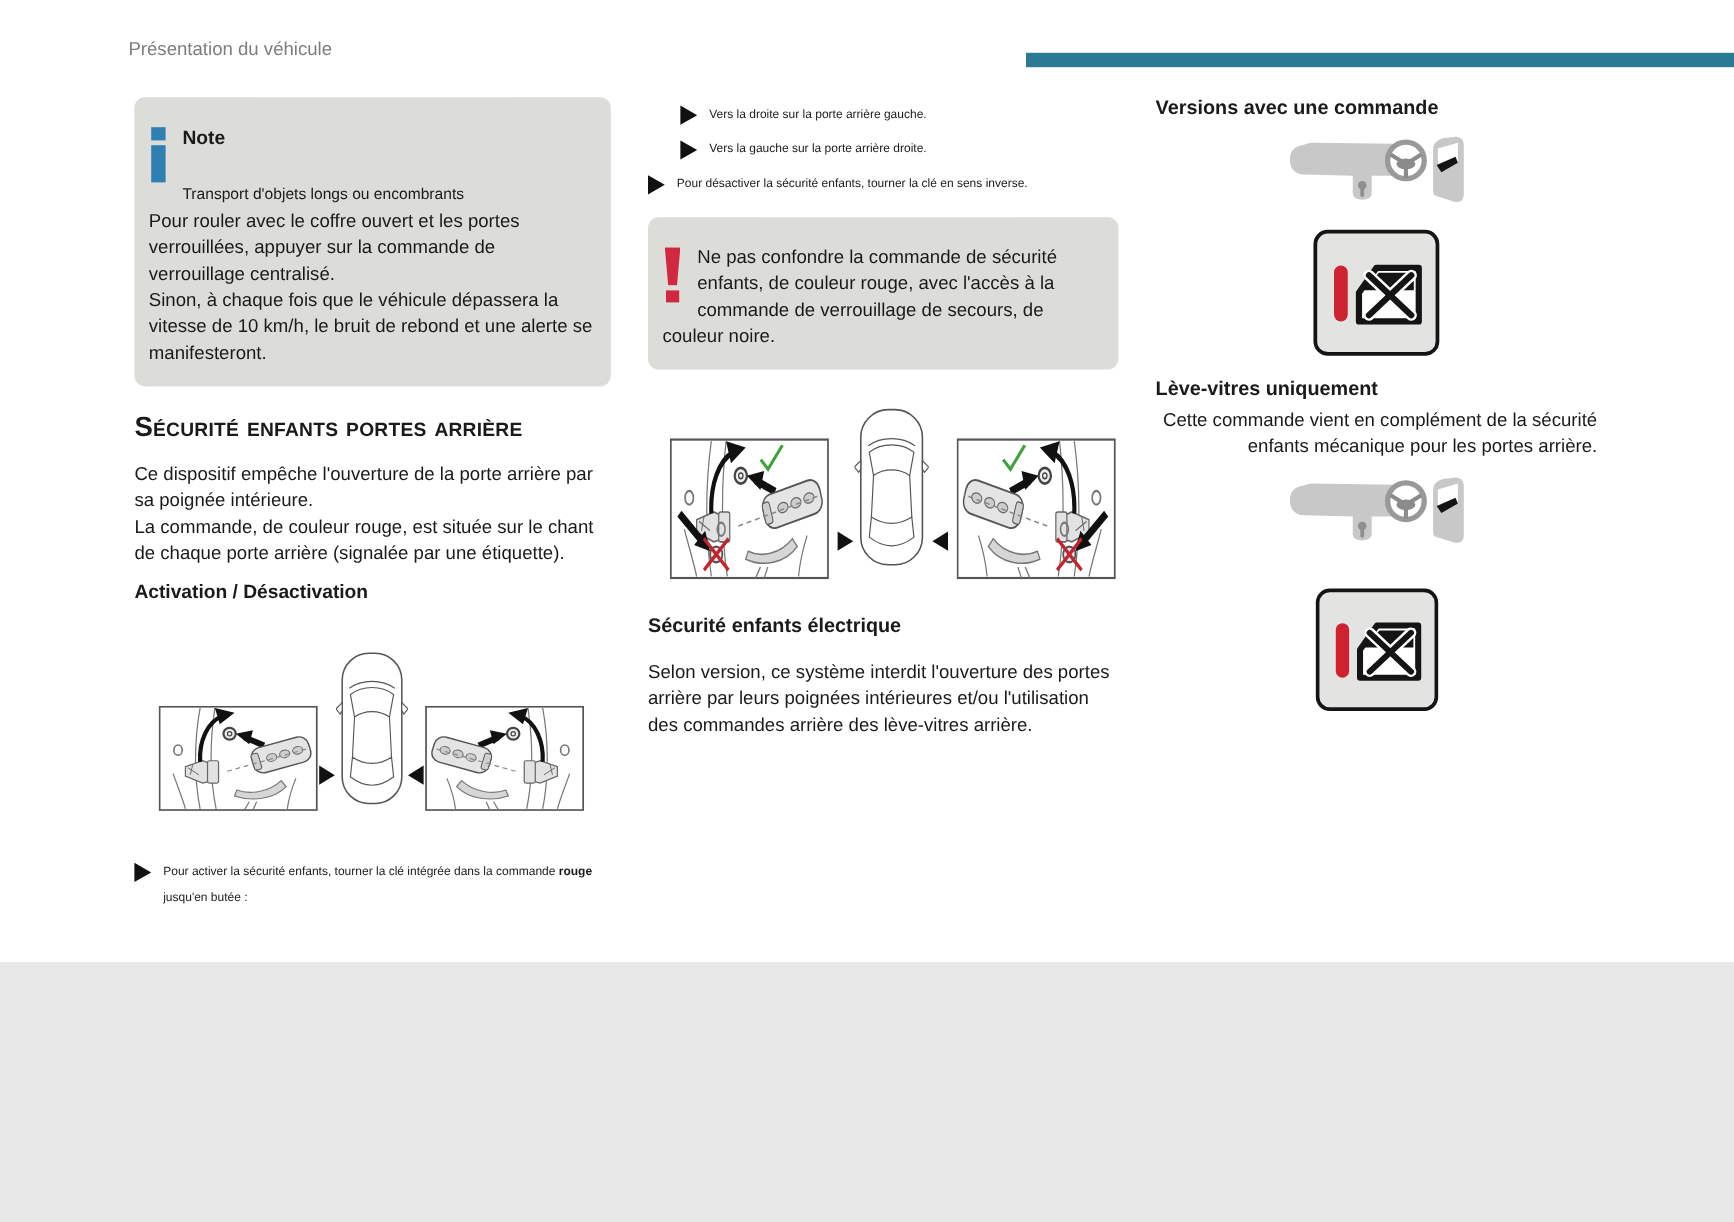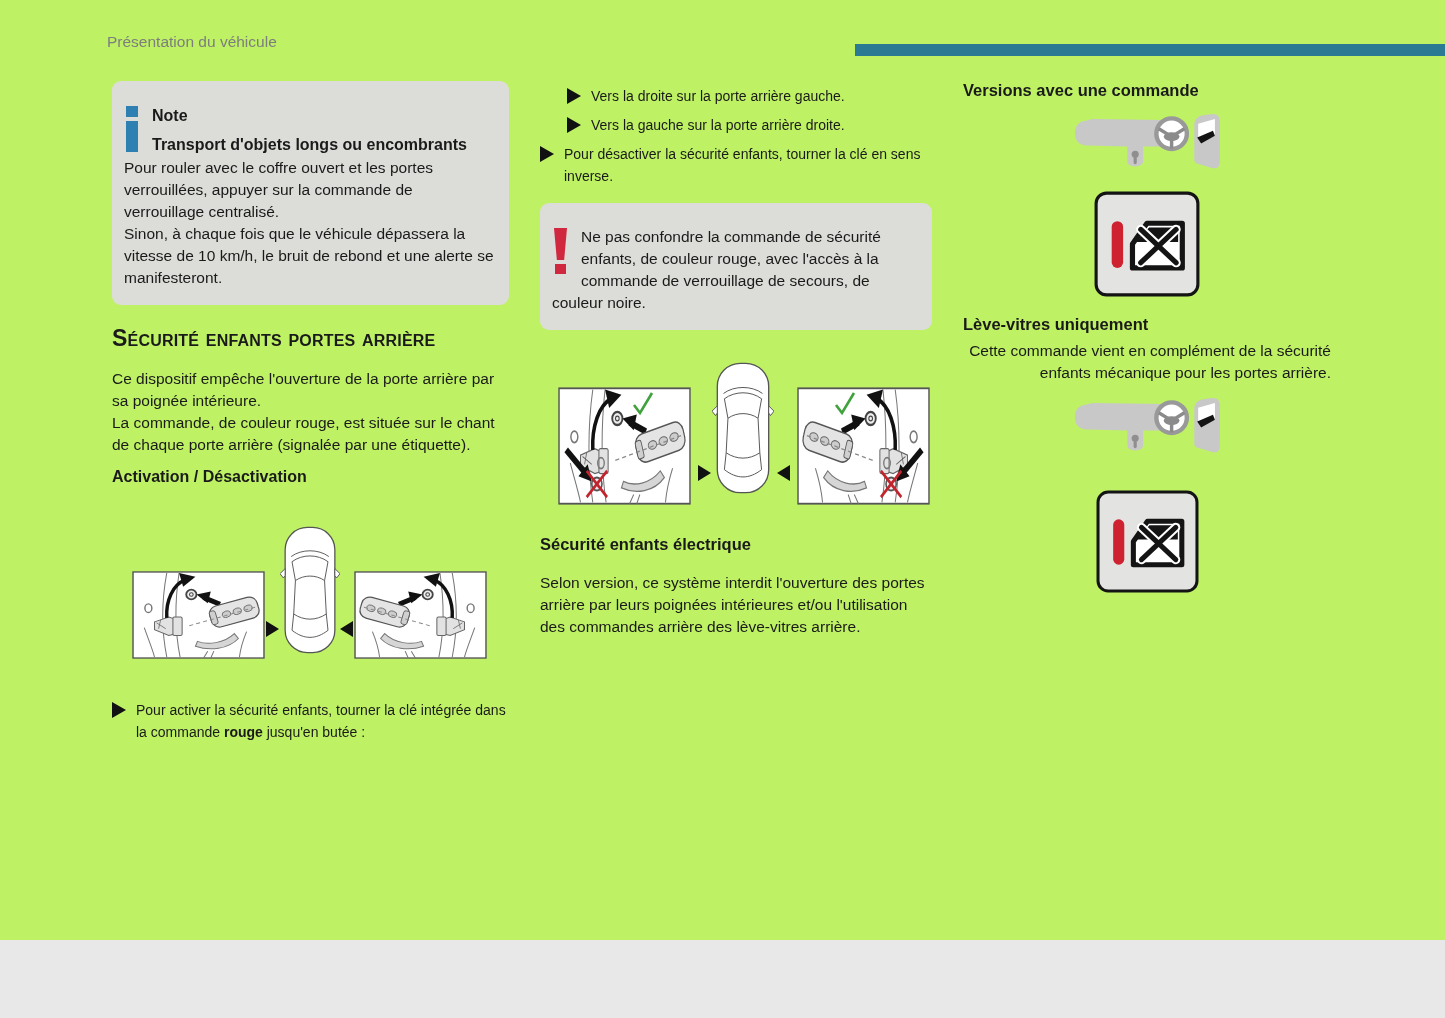--- a/index.html
+++ b/index.html
@@ -1,51 +1,51 @@
 <!DOCTYPE html>
 <html><head>
 <meta charset="utf-8">
 <style>
   * { margin:0; padding:0; box-sizing:border-box; }
   html,body { background:#e8e8e8; }
   .page {
-    position:relative; width:1445px; height:940px; background:#bef264;
+    position:relative; width:1445px; height:802px; background:#ffffff;
     font-family:"Liberation Sans", sans-serif; color:#1a1a1a; overflow:hidden;
     margin:0 auto;
   }
   .hdr-title { position:absolute; left:107px; top:33px; font-size:15.5px; color:#7d7d7d; }
   .accent-bar { position:absolute; left:855px; top:44px; width:590px; height:12px; background:#2A7A93; }
   .page-num { position:absolute; left:47px; top:1004px; font-size:17px; font-weight:normal; color:#555; }
 
   .cols { position:absolute; left:112px; top:81px; display:grid; grid-template-columns:397px 392px 368px; column-gap:31px; }
 
   p, .body-text { font-size:15.5px; line-height:22px; }
 
   
   .gbox { background:#DCDCD8; border-radius:9px; padding:23px 14px 16px 12px; }
   .gbox .ic { float:left; margin:2px 14px 4px 2px; }
   .box-title { font-size:16px; font-weight:bold; line-height:24px; }
-  .box-subtitle { font-size:16px; font-weight:bold; line-height:24px; margin-top:5px; }
+  .box-subtitle { font-size:13px; font-weight:normal; line-height:24px; margin-top:22px; }
   .gbox p { margin-top:0; }
   .note-body { margin-top:11px; }
   .info-ic { width:12px; display:flex; flex-direction:column; align-items:center; }
   .info-ic .dot { width:12px; height:11px; background:#2F80B2; }
   .info-ic .bar { width:12px; height:31px; background:#2F80B2; margin-top:4px; }
   .warn-ic { width:13px; display:flex; flex-direction:column; align-items:center; }
   .warn-ic .bar { width:13px; height:32px; background:#D0283F; clip-path:polygon(0 0,100% 0,78% 100%,22% 100%); }
   .warn-ic .dot { width:11px; height:10px; background:#D0283F; margin-top:4px; }
 
   .h1 {
     font-variant:small-caps; font-size:23px; font-weight:bold; letter-spacing:.2px;
     line-height:30px; margin:18px 0 15px 0;
   }
   .h2 { font-size:16px; font-weight:bold; margin-top:12px; }
   .h3 { font-size:16.5px; font-weight:bold; }
 
-  .bullet { display:flex; font-size:14px; line-height:22px; margin-top:6px; }
+  .bullet { display:flex; font-size:10px; line-height:22px; margin-top:6px; }
   .tri { flex:0 0 auto; width:0; height:0; border-left:14px solid #111; border-top:8px solid transparent; border-bottom:8px solid transparent; margin:3px 10px 0 0; }
   .bullet.sub { margin-left:27px; }
   .b-text { flex:1; }
 
   .diagram1 { display:block; margin:31px 0 0 10px; }
   .activation-note { margin-top:36px; }
   .diagram2 { display:block; margin:19px 0 0 8px; }
 
   .c2-bullets { margin-top:-3px; }
   .c2-bullets .bullet { margin-top:7px; }

